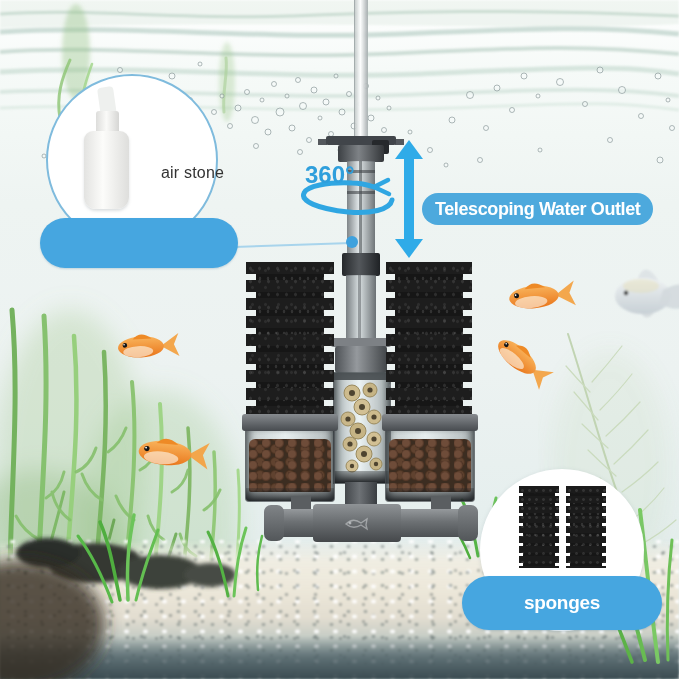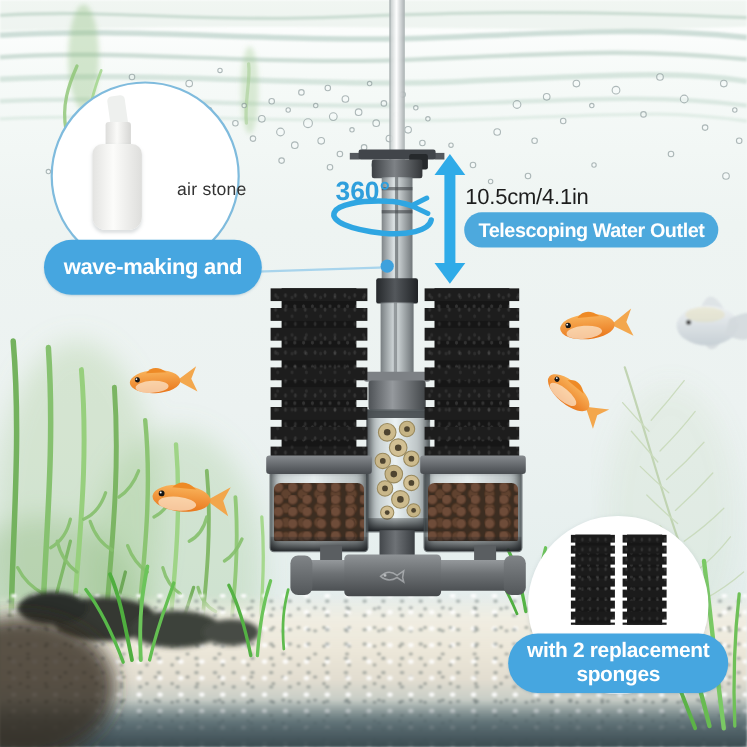--- a/index.html
+++ b/index.html
@@ -447,36 +447,33 @@
 
   <div style="position:absolute;inset:0;z-index:10">
     <div class="abs callout-circle"></div>
     <div class="abs bottle-hose"></div>
     <div class="abs bottle-neck"></div>
     <div class="abs bottle-body"></div>
     <div class="abs lbl-airstone">air stone</div>
   </div>
 
   <div class="abs bluebox" style="z-index:11">
-    <span>wave-making and</span>
   </div>
 
   <div class="abs lbl-360" style="z-index:11">360°</div>
-  <div class="abs lbl-measure" style="z-index:11">10.5cm/4.1in</div>
   <div class="abs pill" style="z-index:11">Telescoping Water Outlet</div>
 
   <div style="position:absolute;inset:0;z-index:10;pointer-events:none;">
     <div class="abs callout-circle2"></div>
     <div class="sponge mini" style="left:519px;top:486px;width:40px;height:82px;">
       <div class="sponge-core"></div>
         <div class="sponge-ribs"></div>
     </div>
     <div class="sponge mini" style="left:566px;top:486px;width:40px;height:82px;">
       <div class="sponge-core"></div>
         <div class="sponge-ribs"></div>
     </div>
     <div class="abs bluebox2">
-      <span>with 2 replacement</span>
       <span>sponges</span>
     </div>
   </div>
 
 </div>
 
 </body></html>

